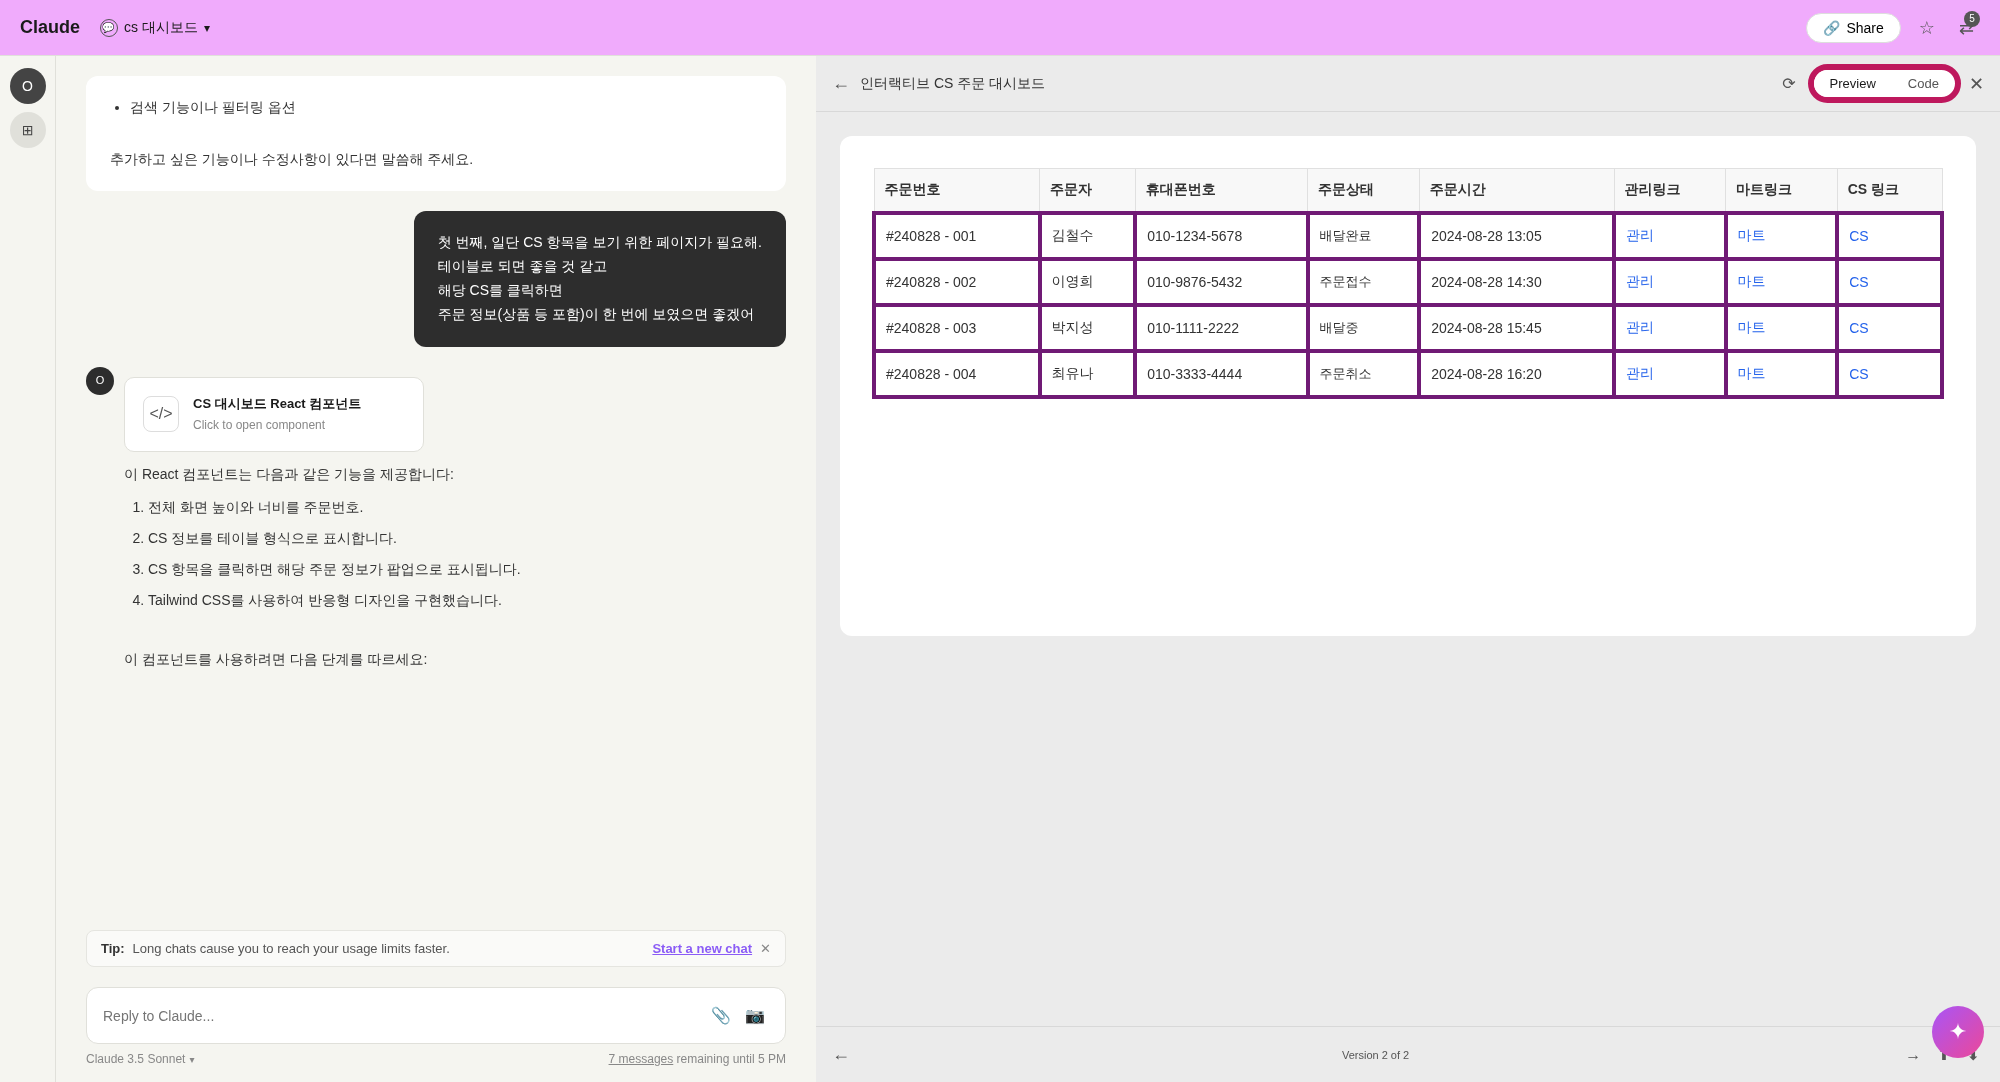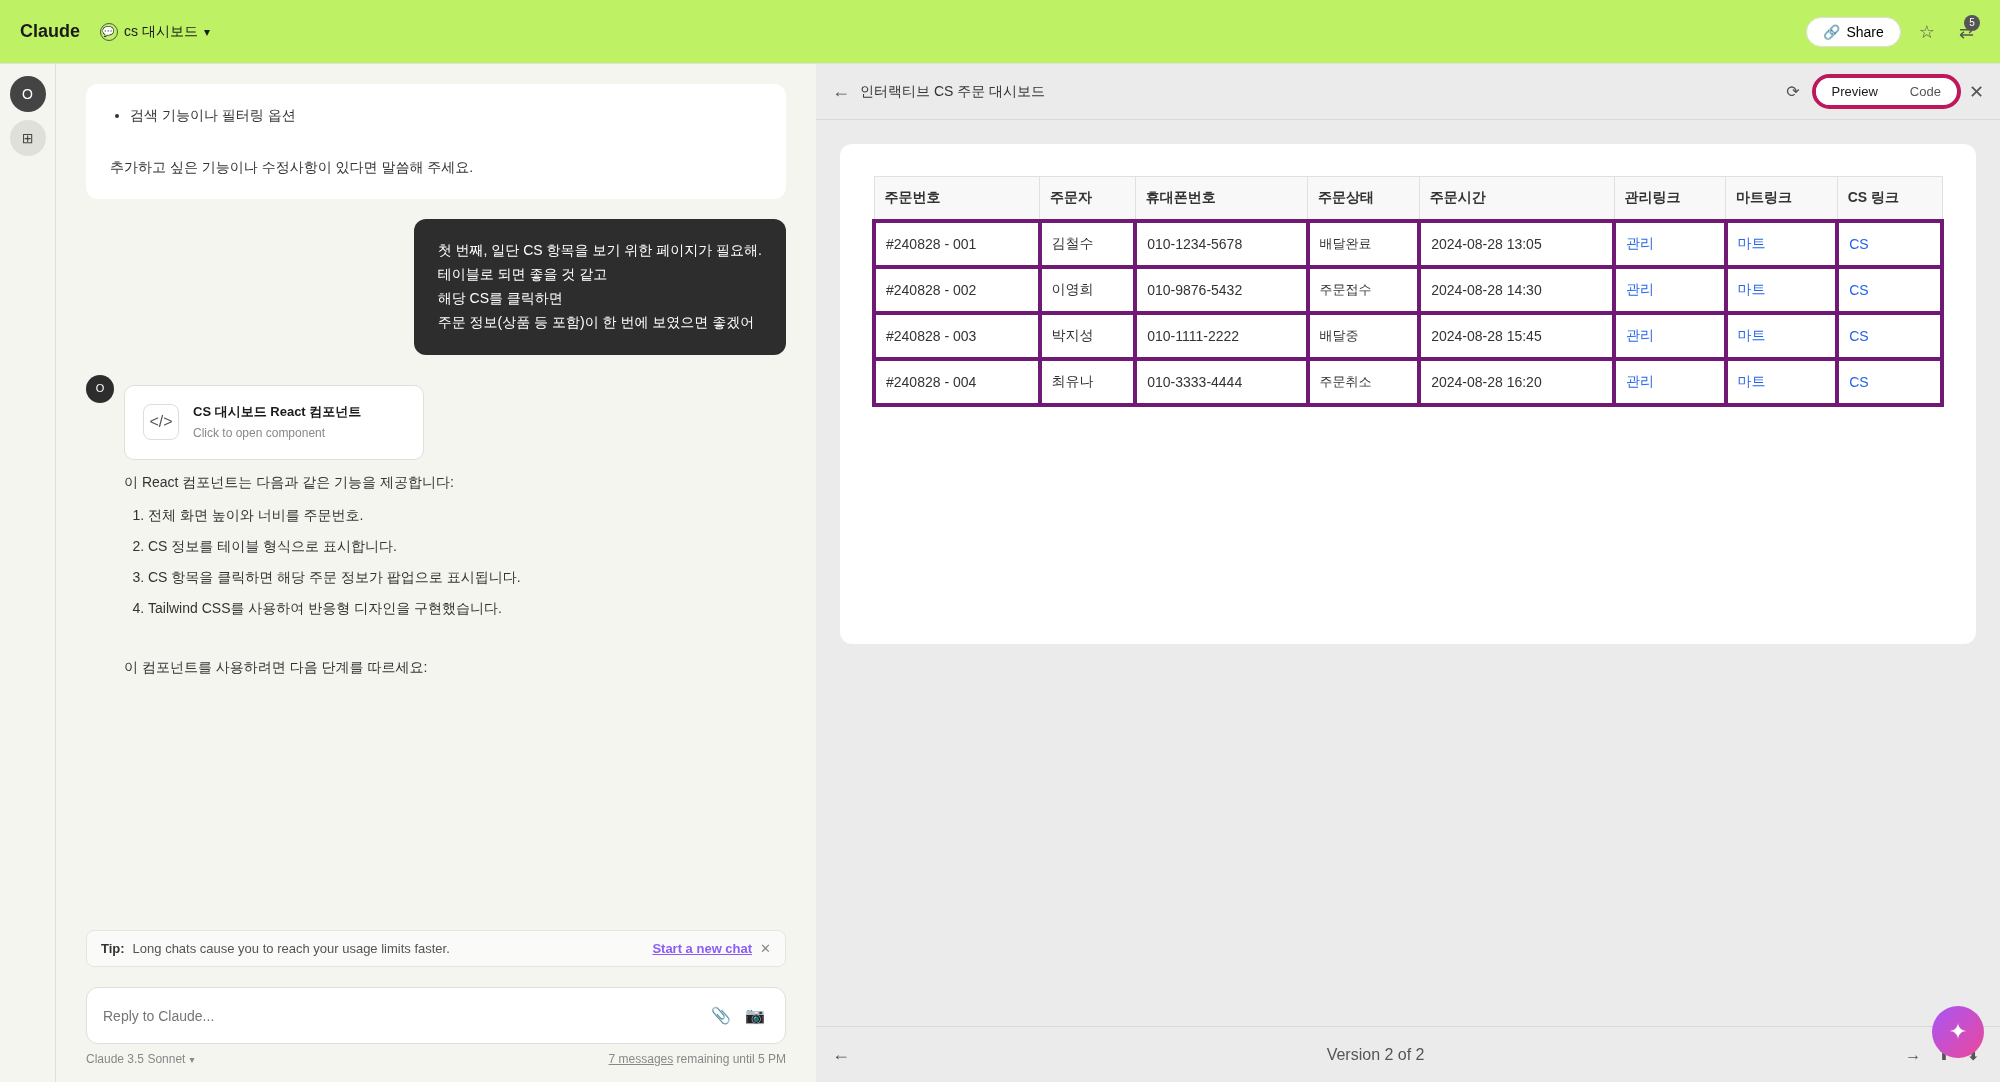--- a/index.html
+++ b/index.html
@@ -8,22 +8,22 @@
       background: #f5f5f0;
       height: 1082px;
       width: 2000px;
       overflow: hidden;
       display: flex;
       flex-direction: column;
     }
 
     
     .topbar {
-      background: #bef264;
-      height: 64px;
+      background: #f0abfc;
+      height: 56px;
       display: flex;
       align-items: center;
       padding: 0 20px;
       border-bottom: 1px solid #e0e0da;
       flex-shrink: 0;
     }
     .topbar-logo {
       font-size: 18px;
       font-weight: 600;
       color: #1a1a1a;
@@ -330,21 +330,21 @@
     }
     .panel-actions {
       display: flex; align-items: center; gap: 8px;
     }
     .refresh-btn {
       background: none; border: none; cursor: pointer;
       font-size: 16px; color: #555; padding: 4px;
     }
     .preview-code-btns {
       display: flex;
-      border: 4px solid #be185d;
+      border: 6px solid #be185d;
       border-radius: 20px;
       overflow: hidden;
       background: white;
     }
     .preview-code-btns button {
       padding: 6px 16px;
       font-size: 13px;
       border: none;
       cursor: pointer;
       background: transparent;
@@ -418,21 +418,21 @@
       align-items: center;
       padding: 0 16px;
       gap: 10px;
       flex-shrink: 0;
     }
     .footer-nav-btn {
       background: none; border: none; cursor: pointer;
       font-size: 18px; color: #555;
     }
     .footer-version {
-      font-size: 16px;
+      font-size: 11px;
       color: #555;
       flex: 1;
       text-align: center;
     }
     .footer-action-btns {
       display: flex; gap: 8px;
     }
     .footer-action-btn {
       background: none; border: none; cursor: pointer;
       font-size: 16px; color: #555; padding: 4px;

